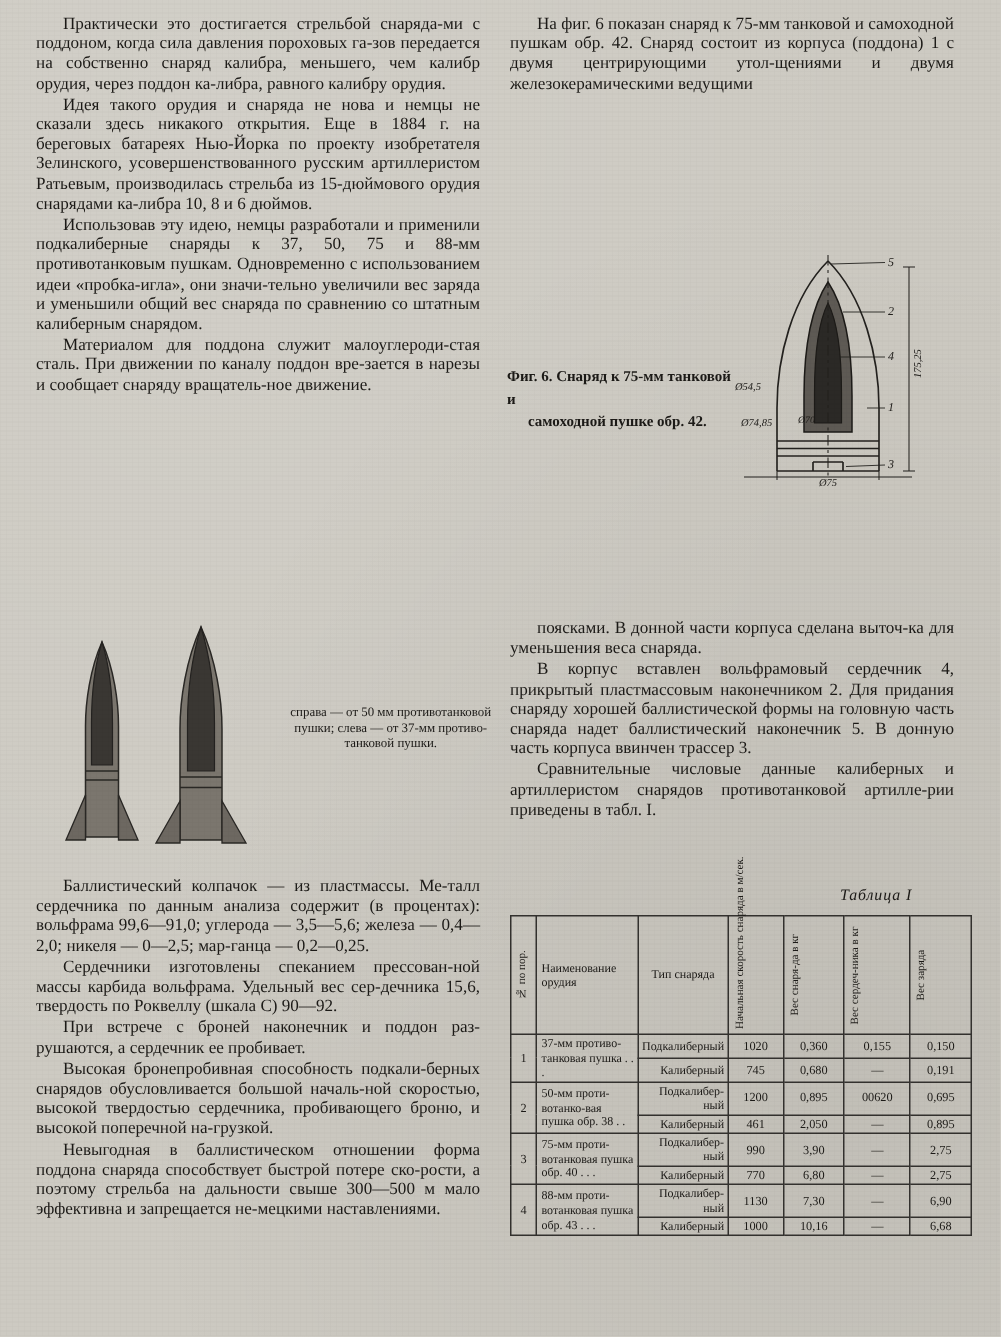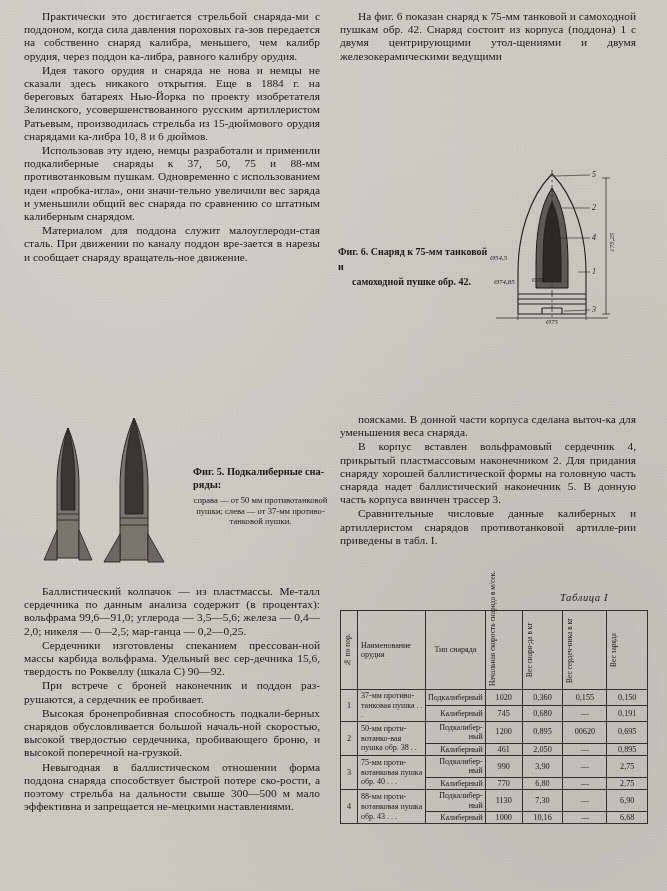--- a/index.html
+++ b/index.html
@@ -192,21 +192,20 @@
 
       <g>
         <path d="M104 8 C94 30 90 56 90 76 L90 150 L118 150 L118 76 C118 56 114 30 104 8 Z" fill="#7b766e" stroke="#2a2825" stroke-width="1"></path>
         <path d="M104 8 C98 28 95 50 95 72 L95 104 L113 104 L113 72 C113 50 110 28 104 8 Z" fill="#3a3733" stroke="#242220" stroke-width=".8"></path>
         <path d="M90 108 L118 108 M90 115 L118 115" stroke="#2a2825" stroke-width=".9" fill="none"></path>
         <path d="M90 124 L74 152 L90 152 Z" fill="#6d6861" stroke="#2a2825" stroke-width=".9"></path>
         <path d="M118 124 L134 152 L118 152 Z" fill="#6d6861" stroke="#2a2825" stroke-width=".9"></path>
       </g>
     </svg>
     <div class="cap">
-      <span>Фиг. 5. Подкалиберные сна-ряды:</span>
       <span class="sub">справа — от 50 мм противотанковой пушки; слева — от 37-мм противо-танковой пушки.</span>
     </div>
   </div>
 
   <div class="col left" style="top:585px;">
     <p class="blk">Баллистический колпачок — из пластмассы. Ме-талл сердечника по данным анализа содержит (в процентах): вольфрама 99,6—91,0; углерода — 3,5—5,6; железа — 0,4—2,0; никеля — 0—2,5; мар-ганца — 0,2—0,25.</p>
     <p class="blk">Сердечники изготовлены спеканием прессован-ной массы карбида вольфрама. Удельный вес сер-дечника 15,6, твердость по Роквеллу (шкала С) 90—92.</p>
     <p class="blk">При встрече с броней наконечник и поддон раз-рушаются, а сердечник ее пробивает.</p>
     <p class="blk">Высокая бронепробивная способность подкали-берных снарядов обусловливается большой началь-ной скоростью, высокой твердостью сердечника, пробивающего броню, и высокой поперечной на-грузкой.</p>
     <p class="blk">Невыгодная в баллистическом отношении форма поддона снаряда способствует быстрой потере ско-рости, а поэтому стрельба на дальности свыше 300—500 м мало эффективна и запрещается не-мецкими наставлениями.</p>

